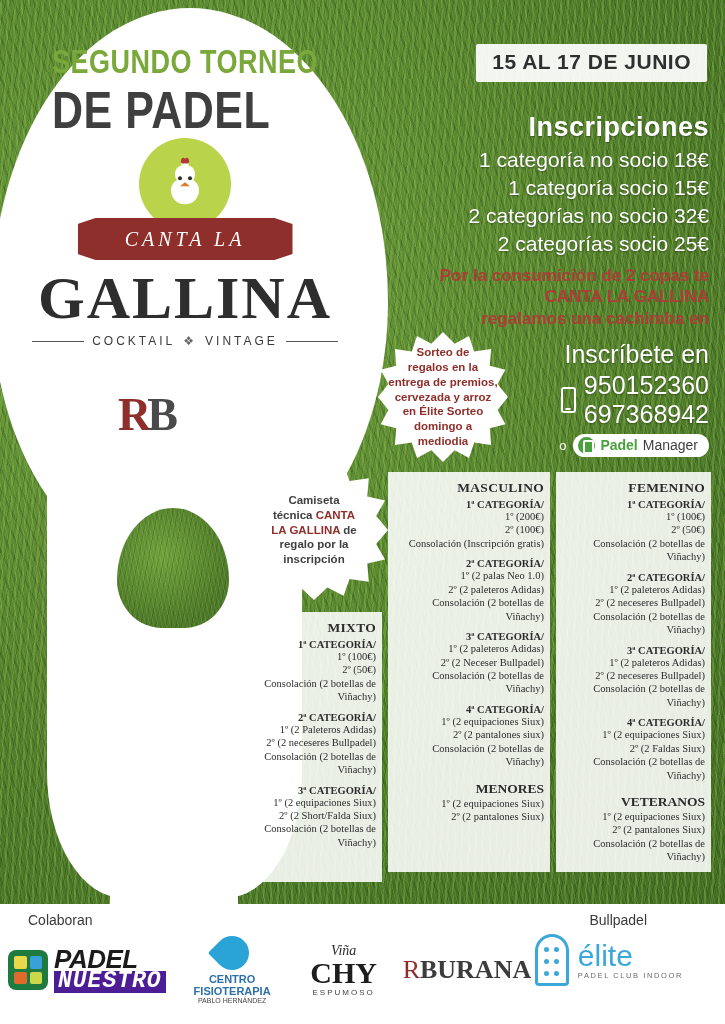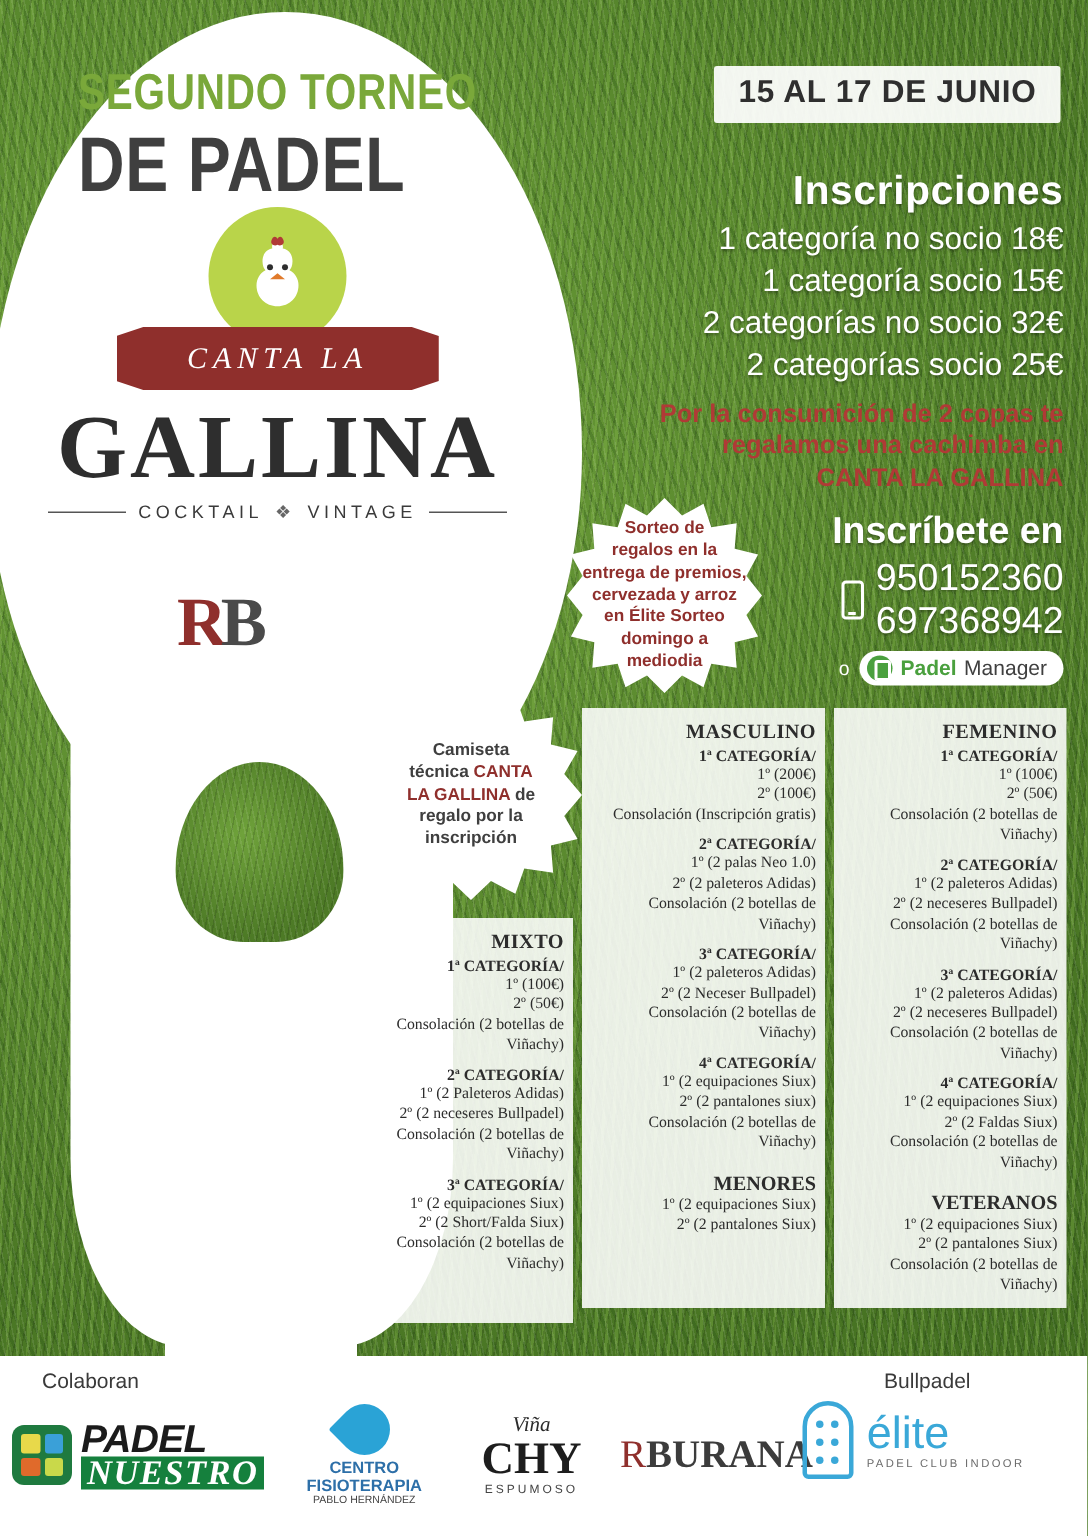--- a/index.html
+++ b/index.html
@@ -163,21 +163,21 @@
   .promo { margin-top: 7px; color: #b03a36; font-weight: bold; }
   .promo div {
     font-family: "Liberation Sans Narrow", "Liberation Sans", sans-serif;
     font-size: 17px; line-height: 1.28;
   }
 
   
   .inscribete { position: absolute; right: 16px; top: 340px; width: 310px; text-align: right; color: #fff; }
   .inscribete h2 {
     font-family: "Liberation Sans Narrow", "Liberation Sans", sans-serif;
-    font-size: 25px; font-weight: bold; text-shadow: 0 1px 2px rgba(0,0,0,0.35);
+    font-size: 25px; font-weight: normal; text-shadow: 0 1px 2px rgba(0,0,0,0.35);
     margin-bottom: 2px;
   }
   .phone-row { display: flex; align-items: center; justify-content: flex-end; gap: 8px; }
   .phone-nums {
     font-family: "Liberation Sans Narrow", "Liberation Sans", sans-serif;
     font-size: 25px; line-height: 1.15; text-shadow: 0 1px 2px rgba(0,0,0,0.35);
   }
   .phone-icon {
     width: 15px; height: 26px; border: 2px solid #fff; border-radius: 3px; position: relative;
   }
@@ -261,23 +261,23 @@
   .pn-square i { background: #e8d94a; border-radius: 2px; display: block; }
   .pn-square i:nth-child(2) { background: #3aa0d8; }
   .pn-square i:nth-child(3) { background: #e06a2b; }
   .pn-square i:nth-child(4) { background: #c9d94a; }
   .pn-text { line-height: 0.95; }
   .pn-text .t1 {
     font-family: "Liberation Sans Narrow", "Liberation Sans", sans-serif;
     font-size: 26px; font-weight: bold; font-style: italic; color: #1b1b1b; letter-spacing: -0.5px;
   }
   .pn-text .t2 {
-    font-family: Liberation Serif, serif;
+    font-family: Liberation Mono, monospace;
     font-size: 23px; font-weight: bold; font-style: italic; color: #fff;
-    background: #15803d; padding: 0 4px; letter-spacing: 1px;
+    background: #4c1d95; padding: 0 4px; letter-spacing: 1px;
   }
 
   .fisio { text-align: center; width: 105px; }
   .fisio .drop {
     width: 34px; height: 34px; margin: 0 auto; background: #2aa3d6;
     border-radius: 50% 50% 50% 2px; transform: rotate(45deg);
   }
   .fisio .f1 { font-size: 11px; font-weight: bold; color: #2d6fa8; margin-top: 3px; }
   .fisio .f2 { font-size: 7px; color: #444; }
 
@@ -359,22 +359,22 @@
     </div>
 
     <div class="inscr">
       <h2>Inscripciones</h2>
       <div class="row">1 categoría no socio 18€</div>
       <div class="row">1 categoría socio 15€</div>
       <div class="row">2 categorías no socio 32€</div>
       <div class="row">2 categorías socio 25€</div>
       <div class="promo">
         <div>Por la consumición de 2 copas te</div>
+        <div>CANTA LA GALLINA</div>
         <div>regalamos una cachimba en</div>
-        <div>CANTA LA GALLINA</div>
       </div>
     </div>
 
     <div class="inscribete">
       <h2>Inscríbete en</h2>
       <div class="phone-row">
         <span class="phone-icon"></span>
         <div class="phone-nums">
           <div>950152360</div>
           <div>697368942</div>

